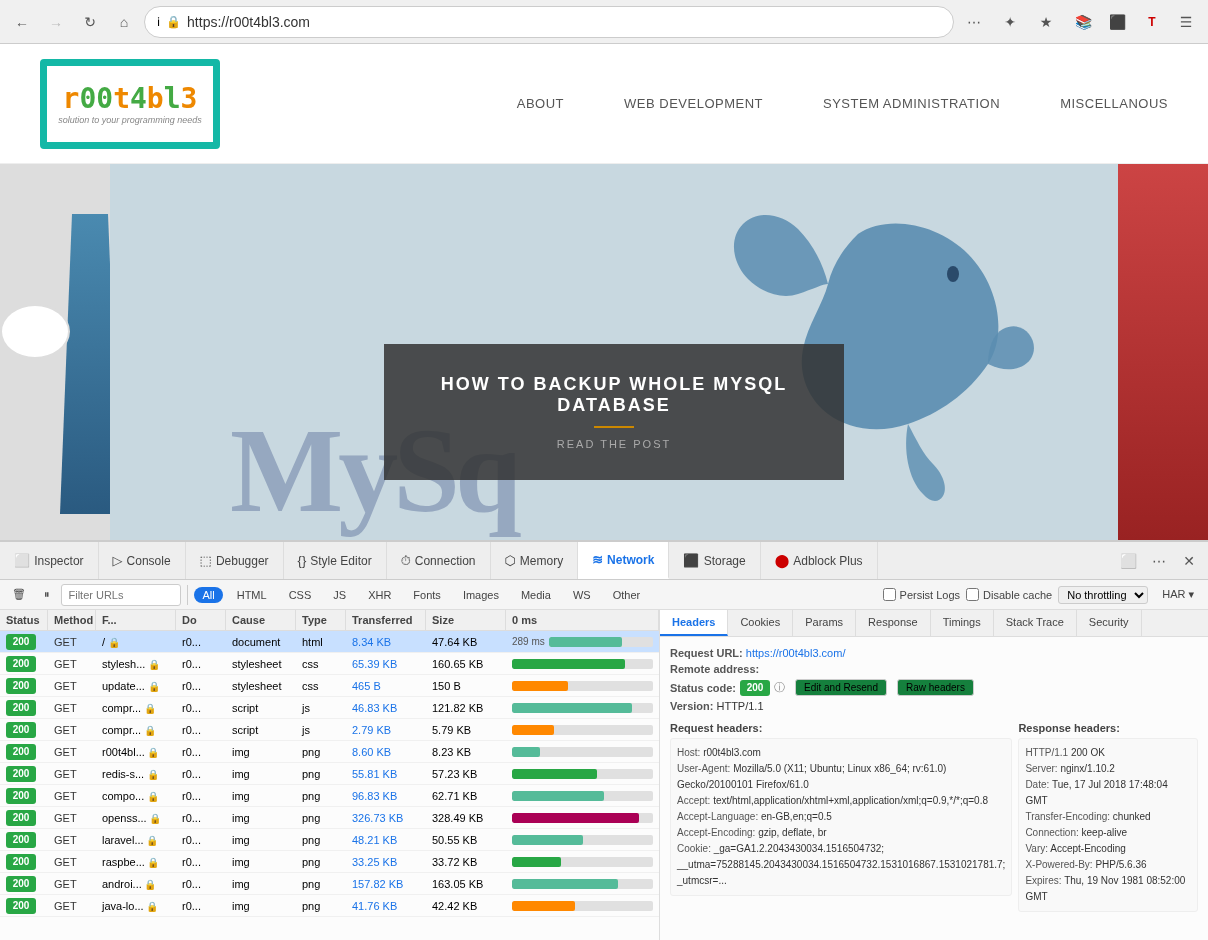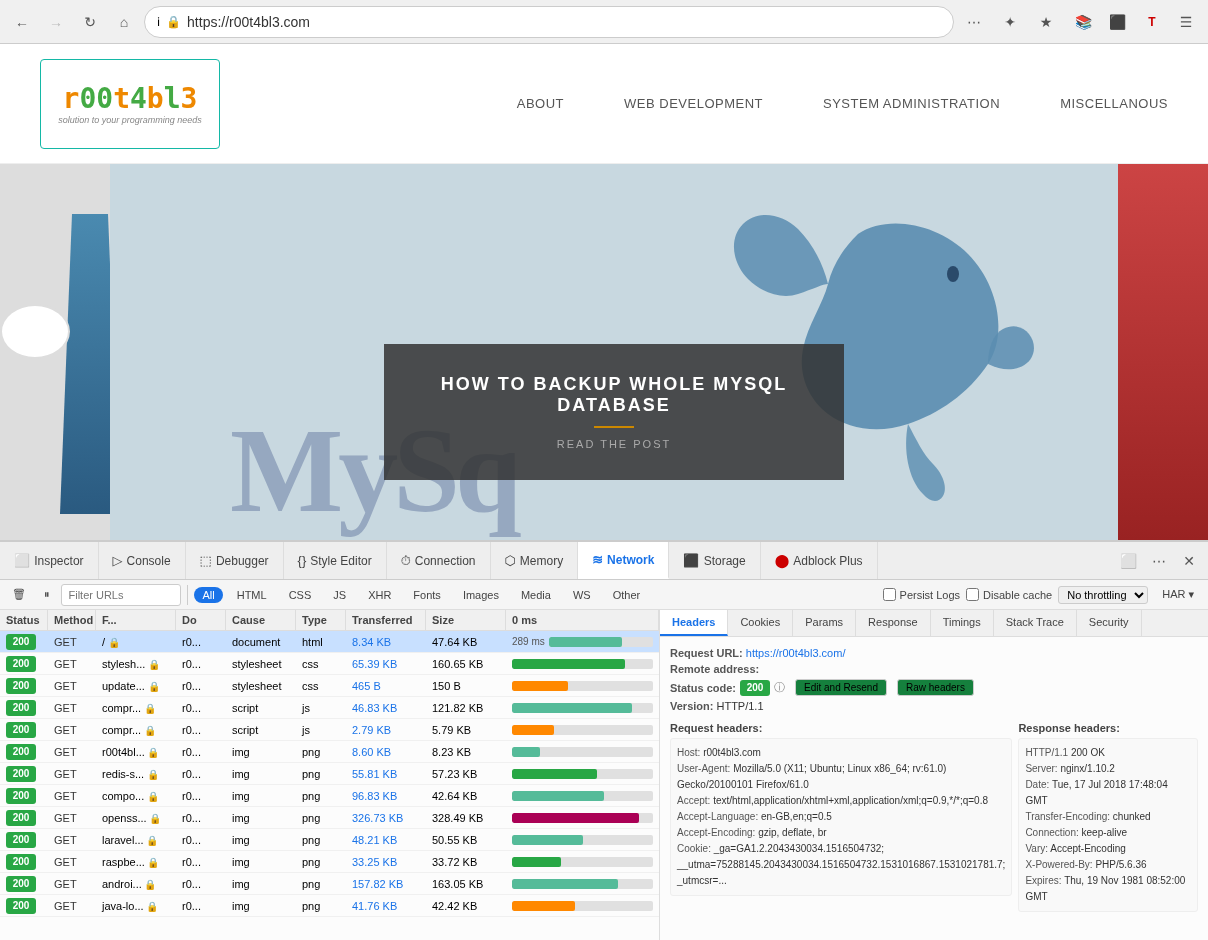--- a/index.html
+++ b/index.html
@@ -56,21 +56,21 @@
       background: #fff;
       display: flex;
       align-items: center;
       padding: 0 40px;
       border-bottom: 1px solid #eee;
       gap: 40px;
     }
     .site-logo {
       width: 180px;
       height: 90px;
-      border: 1px solid #14b8a6;
+      border: 7px solid #14b8a6;
       border-radius: 4px;
       display: flex;
       flex-direction: column;
       align-items: center;
       justify-content: center;
       padding: 8px;
     }
     .logo-text-main { font-size: 28px; font-weight: bold; color: #f90; font-family: monospace; }
     .logo-text-main span { color: #4a4; }
     .logo-text-sub { font-size: 9px; color: #888; font-style: italic; }
@@ -622,21 +622,21 @@
     </div>
   </div>
           <div class="request-row">
     <div class="rc col-status"><span class="status-badge green">200</span></div>
     <div class="rc col-method" style="color:#333;">GET</div>
     <div class="rc col-file" style="max-width:80px;">compo... <span style="font-size:10px;">🔒</span></div>
     <div class="rc col-domain">r0...</div>
     <div class="rc col-cause">img</div>
     <div class="rc col-type">png</div>
     <div class="rc col-transferred" style="color:#1a73e8;">96.83 KB</div>
-    <div class="rc col-size">42.64 KB</div>
+    <div class="rc col-size">62.71 KB</div>
     <div class="rc col-time" style="flex:1;display:flex;align-items:center;gap:4px;">
 
       <div class="timing-bar" style="flex:1;">
                 <div class="timing-fill blue" style="width:65%;"></div>
               </div>
     </div>
   </div>
           <div class="request-row">
     <div class="rc col-status"><span class="status-badge green">200</span></div>
     <div class="rc col-method" style="color:#333;">GET</div>

